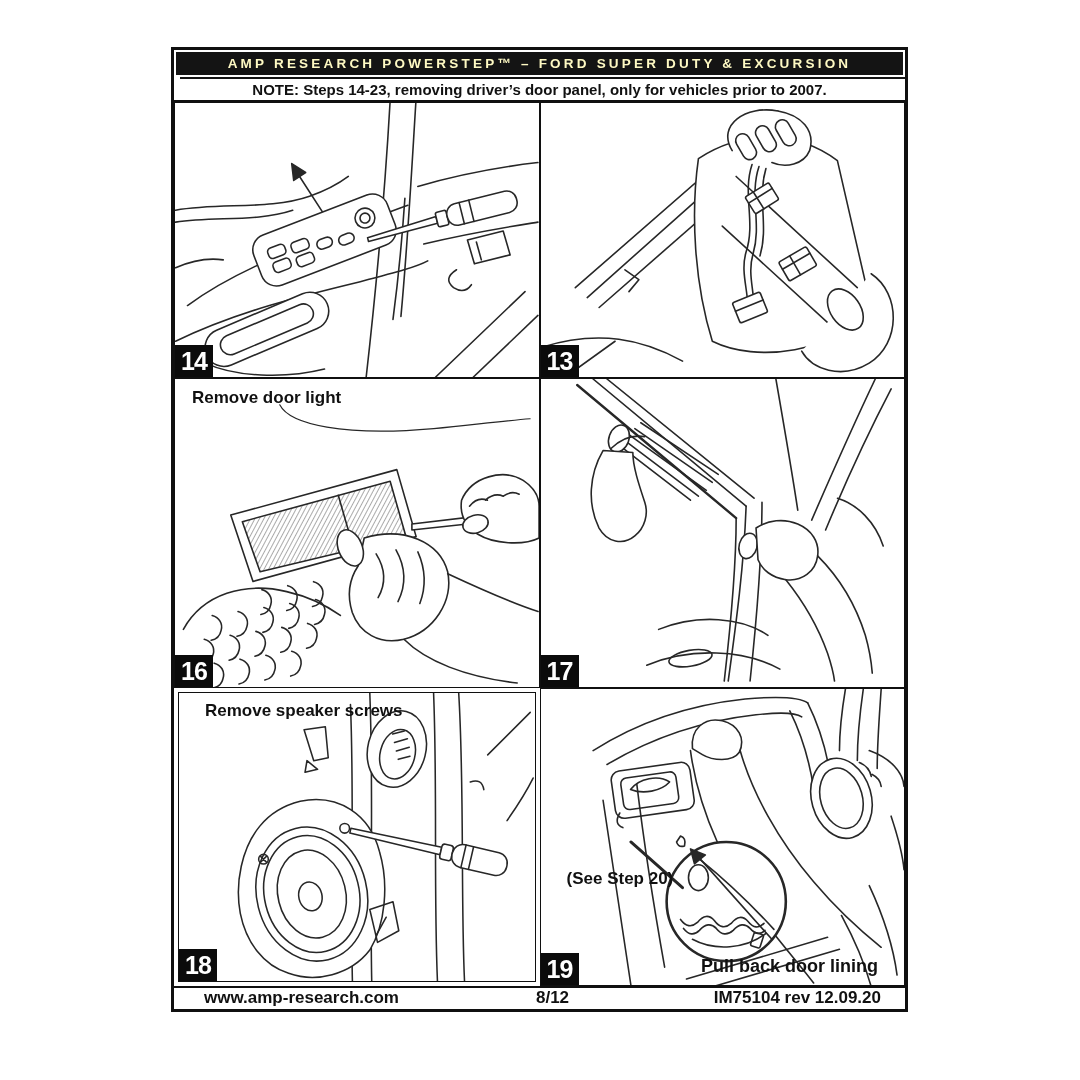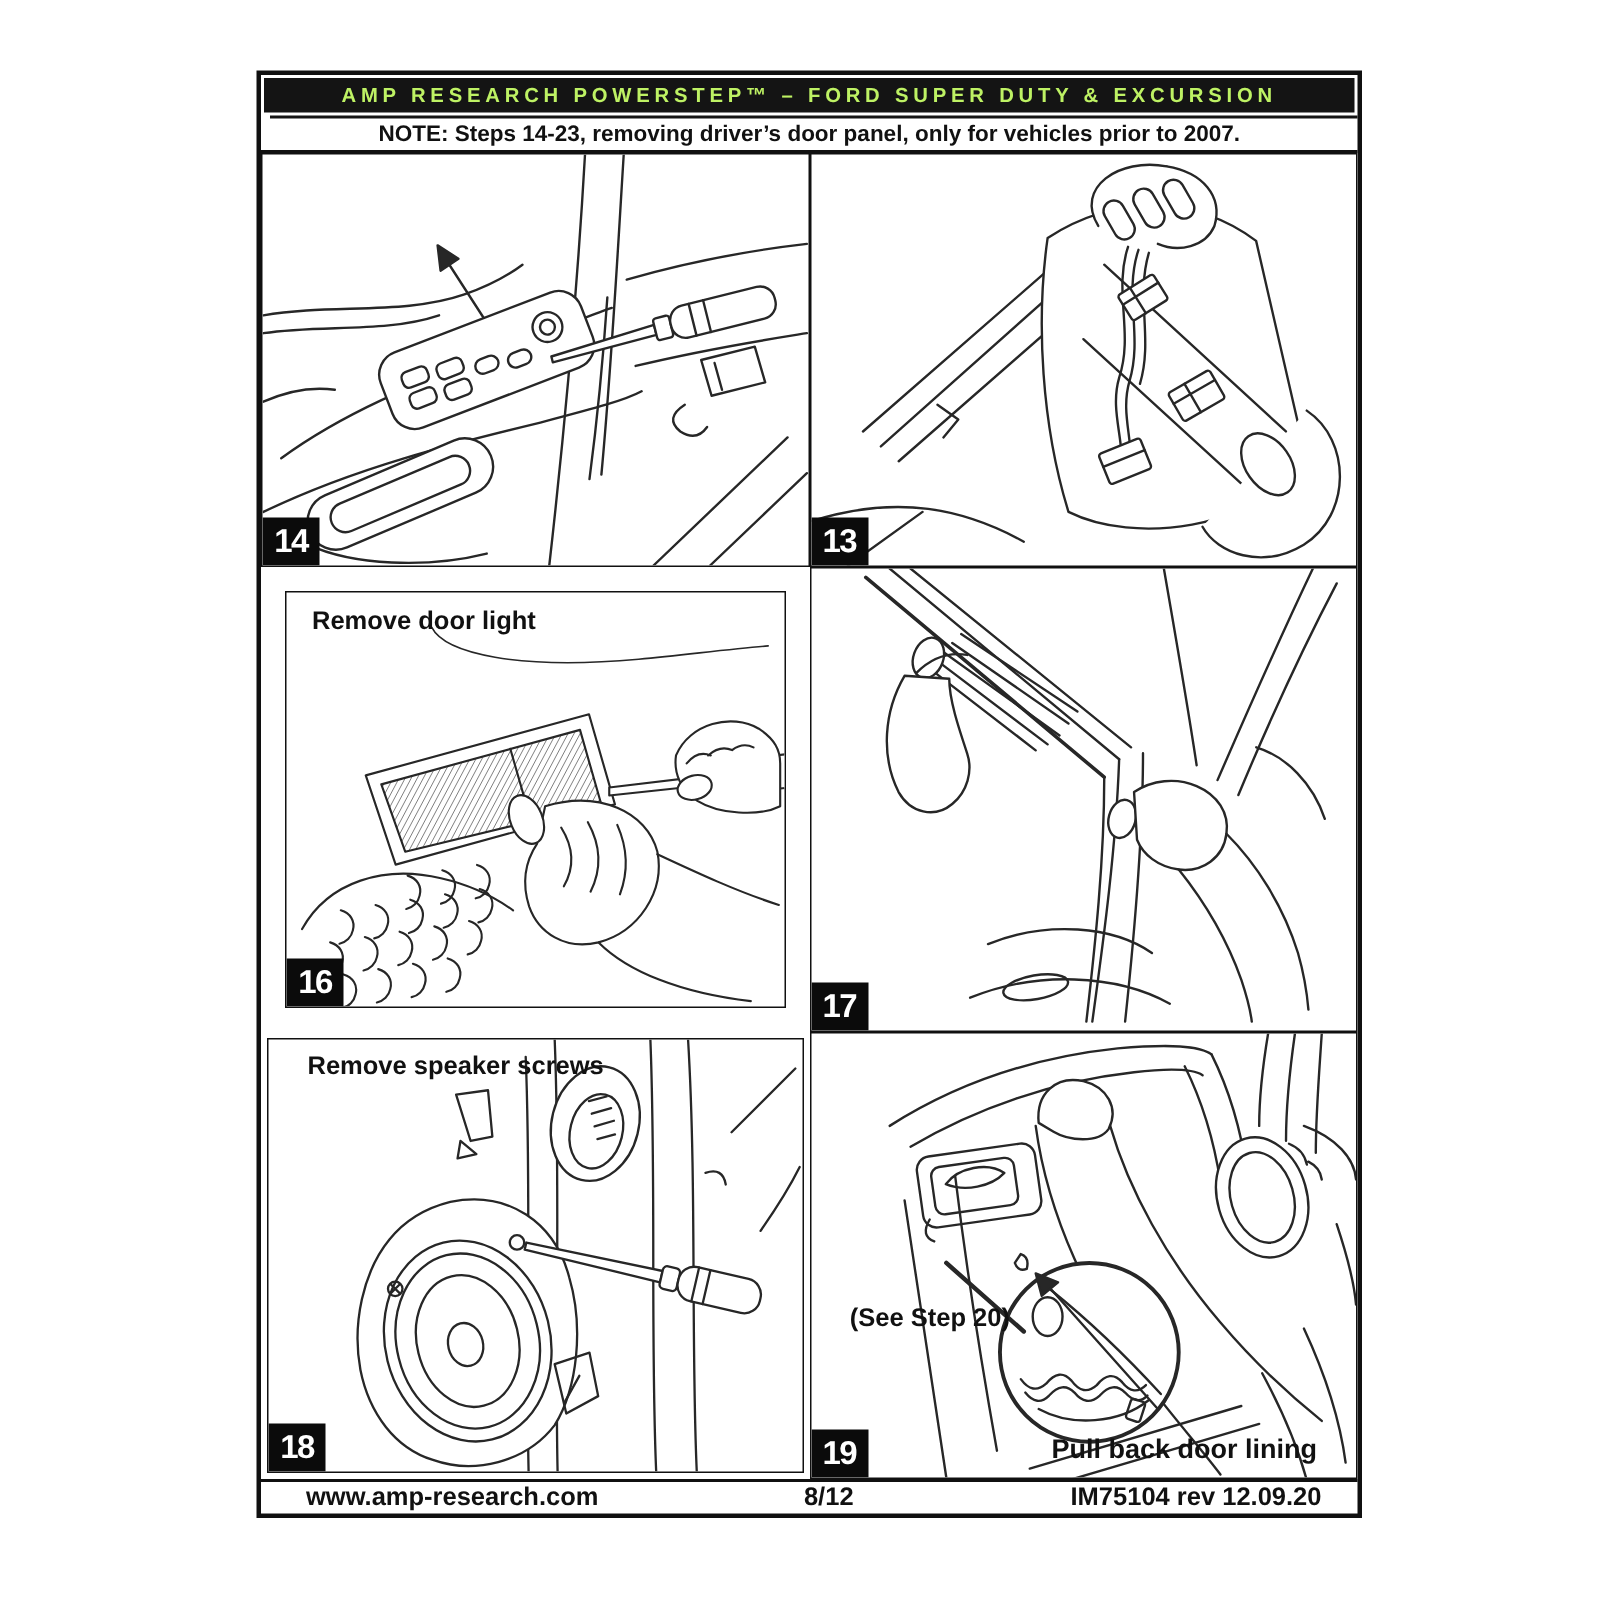--- a/index.html
+++ b/index.html
@@ -2,31 +2,31 @@
 <html><head>
 <meta charset="utf-8">
 <style>
   html,body{margin:0;padding:0;background:#ffffff;}
   .stage{position:relative;width:1080px;height:1080px;background:#fff;overflow:hidden;
          font-family:"Liberation Sans","DejaVu Sans",sans-serif;color:#111;}
   .doc{position:absolute;left:171px;top:47px;width:737px;height:965px;
        border:3px solid #101010;box-sizing:border-box;background:#fff;}
   .header-bar{margin:2px 2px 0 2px;height:23px;background:#141414;display:flex;
               align-items:center;justify-content:center;}
-  .header-bar span{color:#bef264;font-size:13.5px;font-weight:bold;letter-spacing:3.2px;white-space:nowrap;}
+  .header-bar span{color:#fef9c3;font-size:13.5px;font-weight:bold;letter-spacing:3.2px;white-space:nowrap;}
   .header-rule{height:2px;background:#141414;margin:2px 0 0 6px;}
   .note-row{height:21px;display:flex;align-items:center;justify-content:center;}
   .note-row span{font-size:15px;font-weight:bold;}
   .grid{display:grid;grid-template-columns:1fr 1fr;grid-template-rows:276px 310px 298px;
         border-top:2px solid #101010;}
   .panel{position:relative;border:1px solid #101010;overflow:hidden;background:#fff;}
   .panel svg{position:absolute;inset:0;width:100%;height:100%;}
   .badge{position:absolute;left:0;bottom:0;width:38px;height:32px;background:#0b0b0b;
          color:#fff;display:flex;align-items:center;justify-content:center;
-         font-size:22px;font-weight:bold;line-height:1;letter-spacing:-1px;z-index:5;}
+         font-size:25px;font-weight:bold;line-height:1;letter-spacing:-1px;z-index:5;}
   .cap{position:absolute;font-weight:bold;font-size:17px;z-index:4;white-space:nowrap;}
   .cap16{top:9px;left:17px;}
   .cap18{top:8px;left:26px;}
   .cap19a{top:148px;left:26px;margin-top:32px;}
   .cap19b{bottom:8px;right:26px;font-size:18px;margin-top:26px;}
   .footer{height:20px;border-top:2px solid #101010;display:flex;align-items:center;
           font-size:17px;font-weight:bold;}
   .f-left{padding-left:30px;width:260px;}
   .f-center{flex:1;text-align:center;}
   .f-right{padding-right:24px;width:240px;text-align:right;}
@@ -147,21 +147,21 @@
             </g>
             <g>
               <path class="wfill" d="M332,172 C362,192 362,242 330,262 C302,279 272,268 262,250"></path>
               <ellipse class="wfill" cx="306" cy="208" rx="15" ry="23" transform="rotate(-35 306 208)"></ellipse>
             </g>
           </g>
         </svg>
         <div class="badge">13</div>
       </figure>
 
-      <figure class="panel" style="margin:16px">
+      <figure class="panel" style="margin:0">
         <svg viewBox="0 0 365 310">
           <defs>
             <pattern id="ht16" width="4" height="4" patternUnits="userSpaceOnUse" patternTransform="rotate(40)">
               <line x1="0" y1="0" x2="0" y2="4" stroke="#555" stroke-width="1"></line>
             </pattern>
             <path id="cres" d="M1,0 C8,2 12,8 10,15 C9,20 5,24 0,25" fill="none"></path>
           </defs>
           <g class="ink">
             <path d="M105,26 C115,46 170,58 260,50 C300,46 332,42 357,40" stroke-width="1.2"></path>
             <g>

